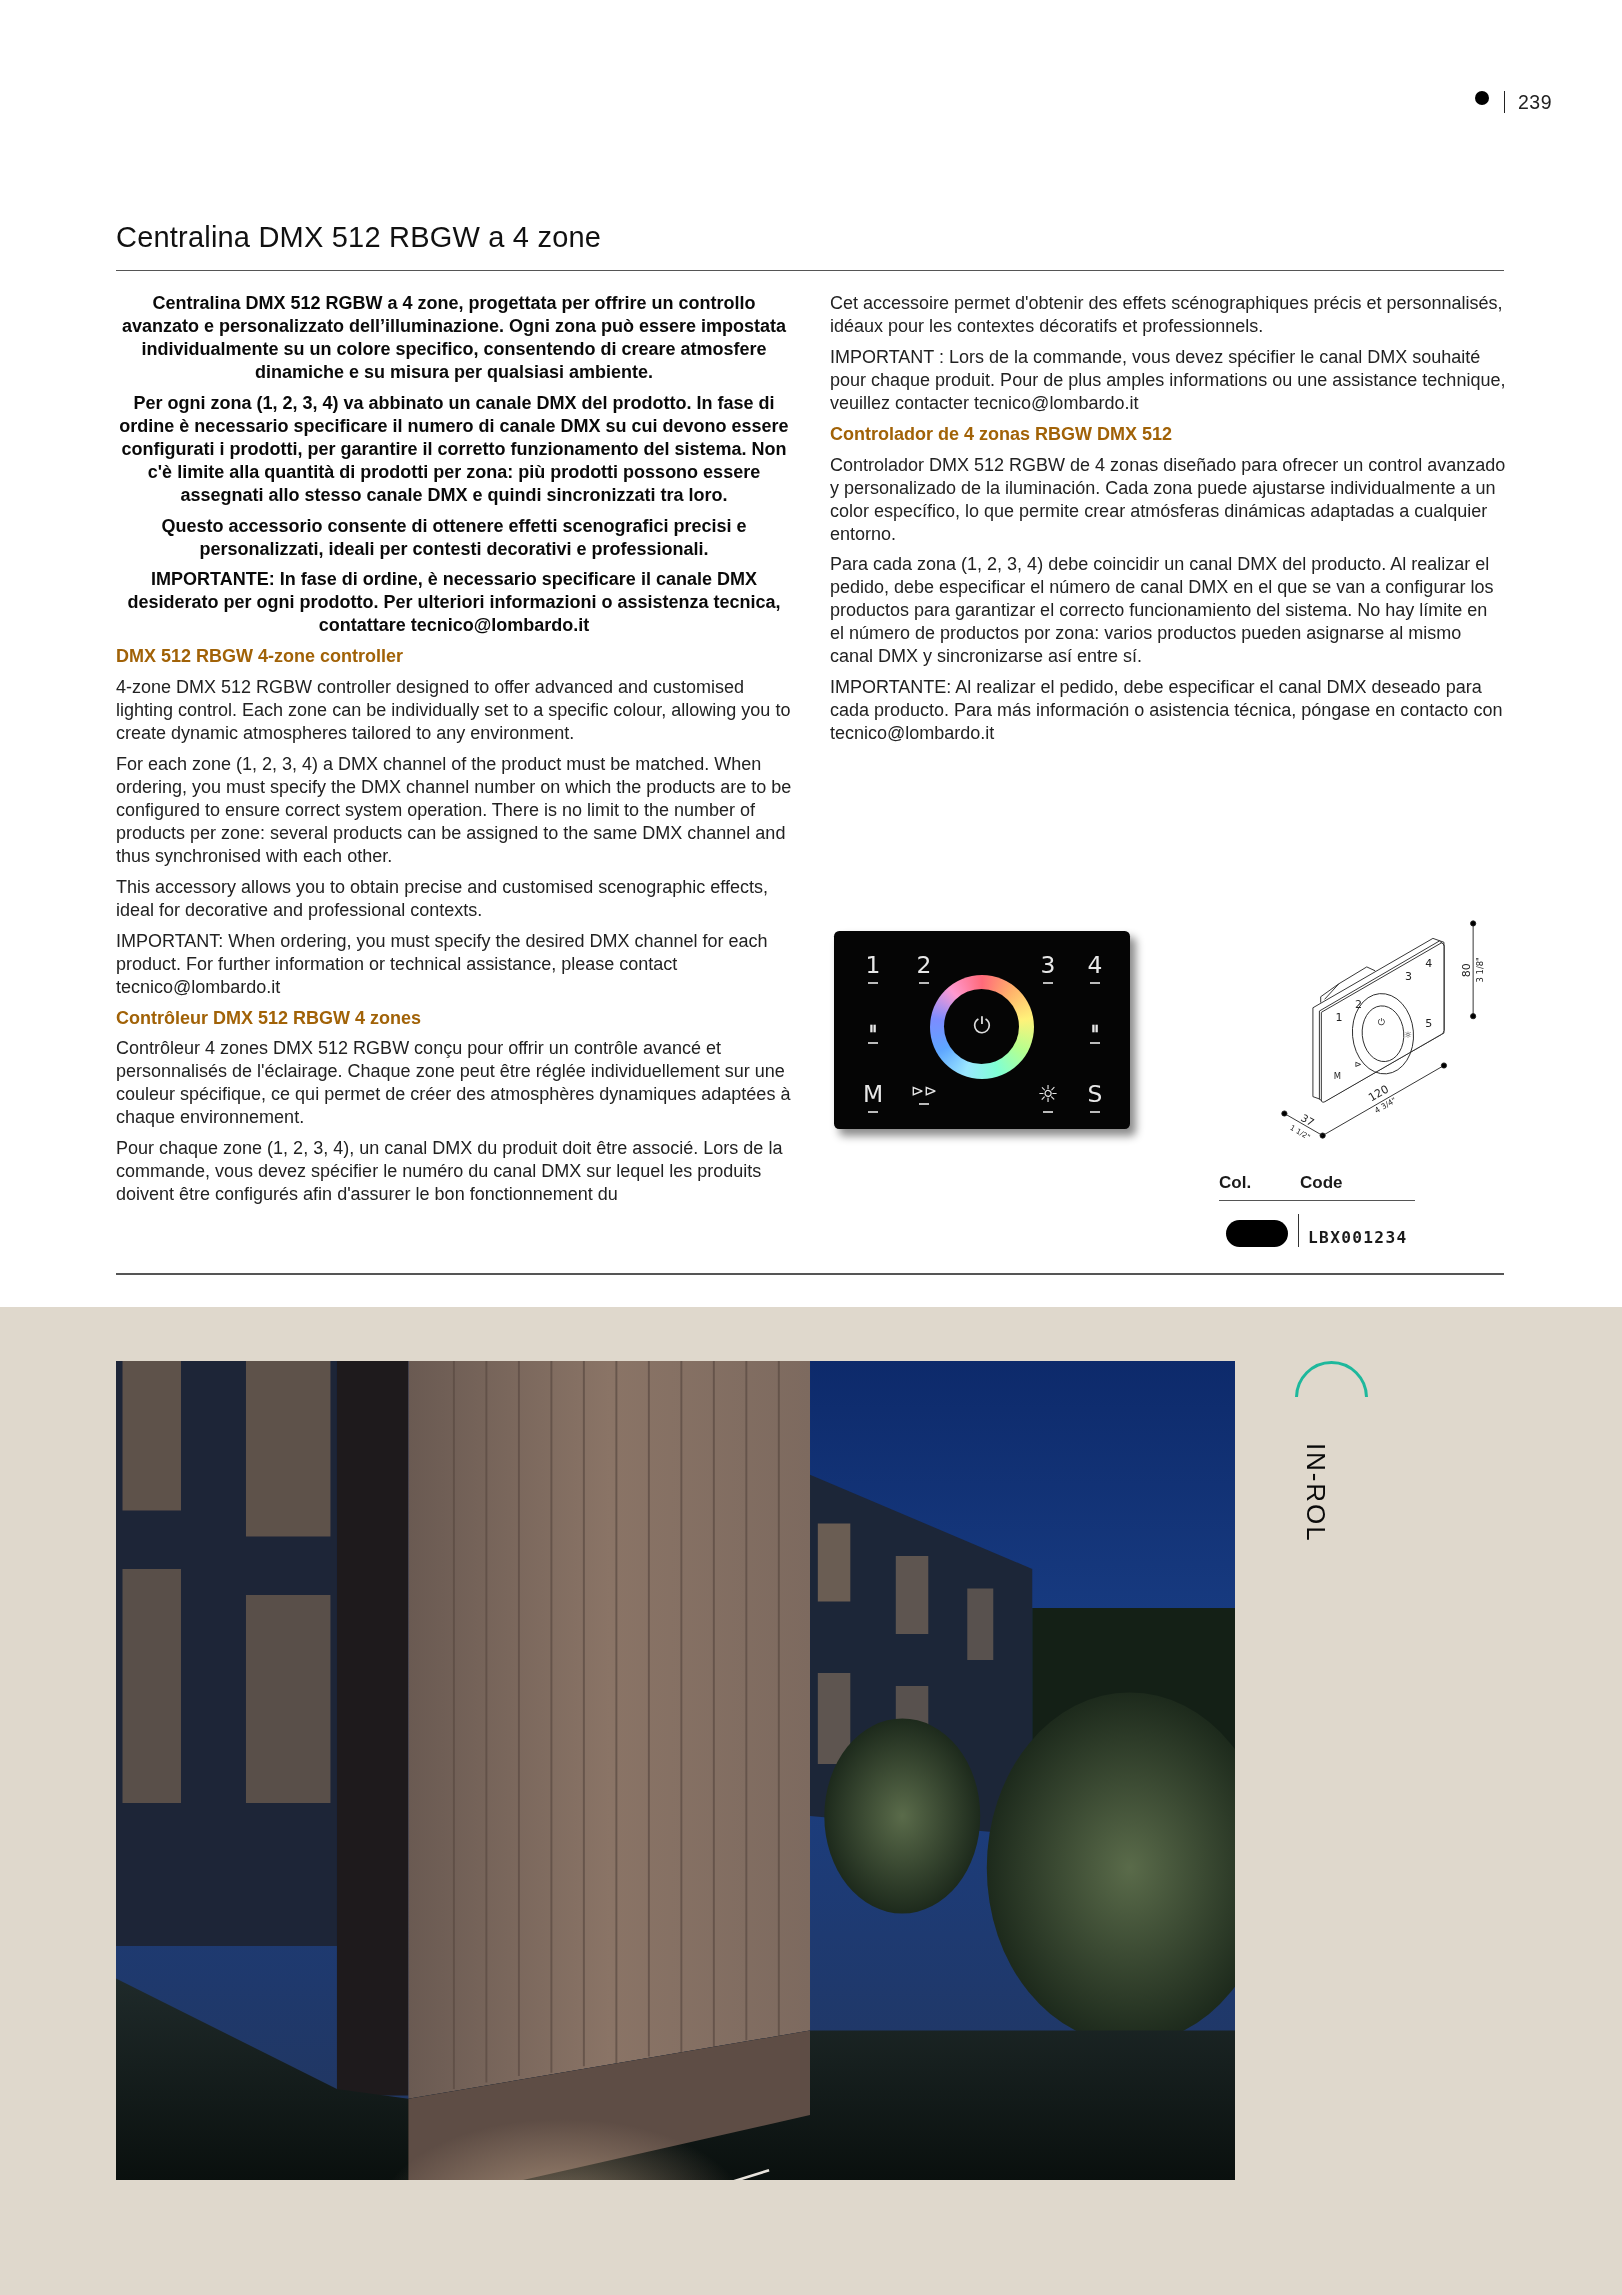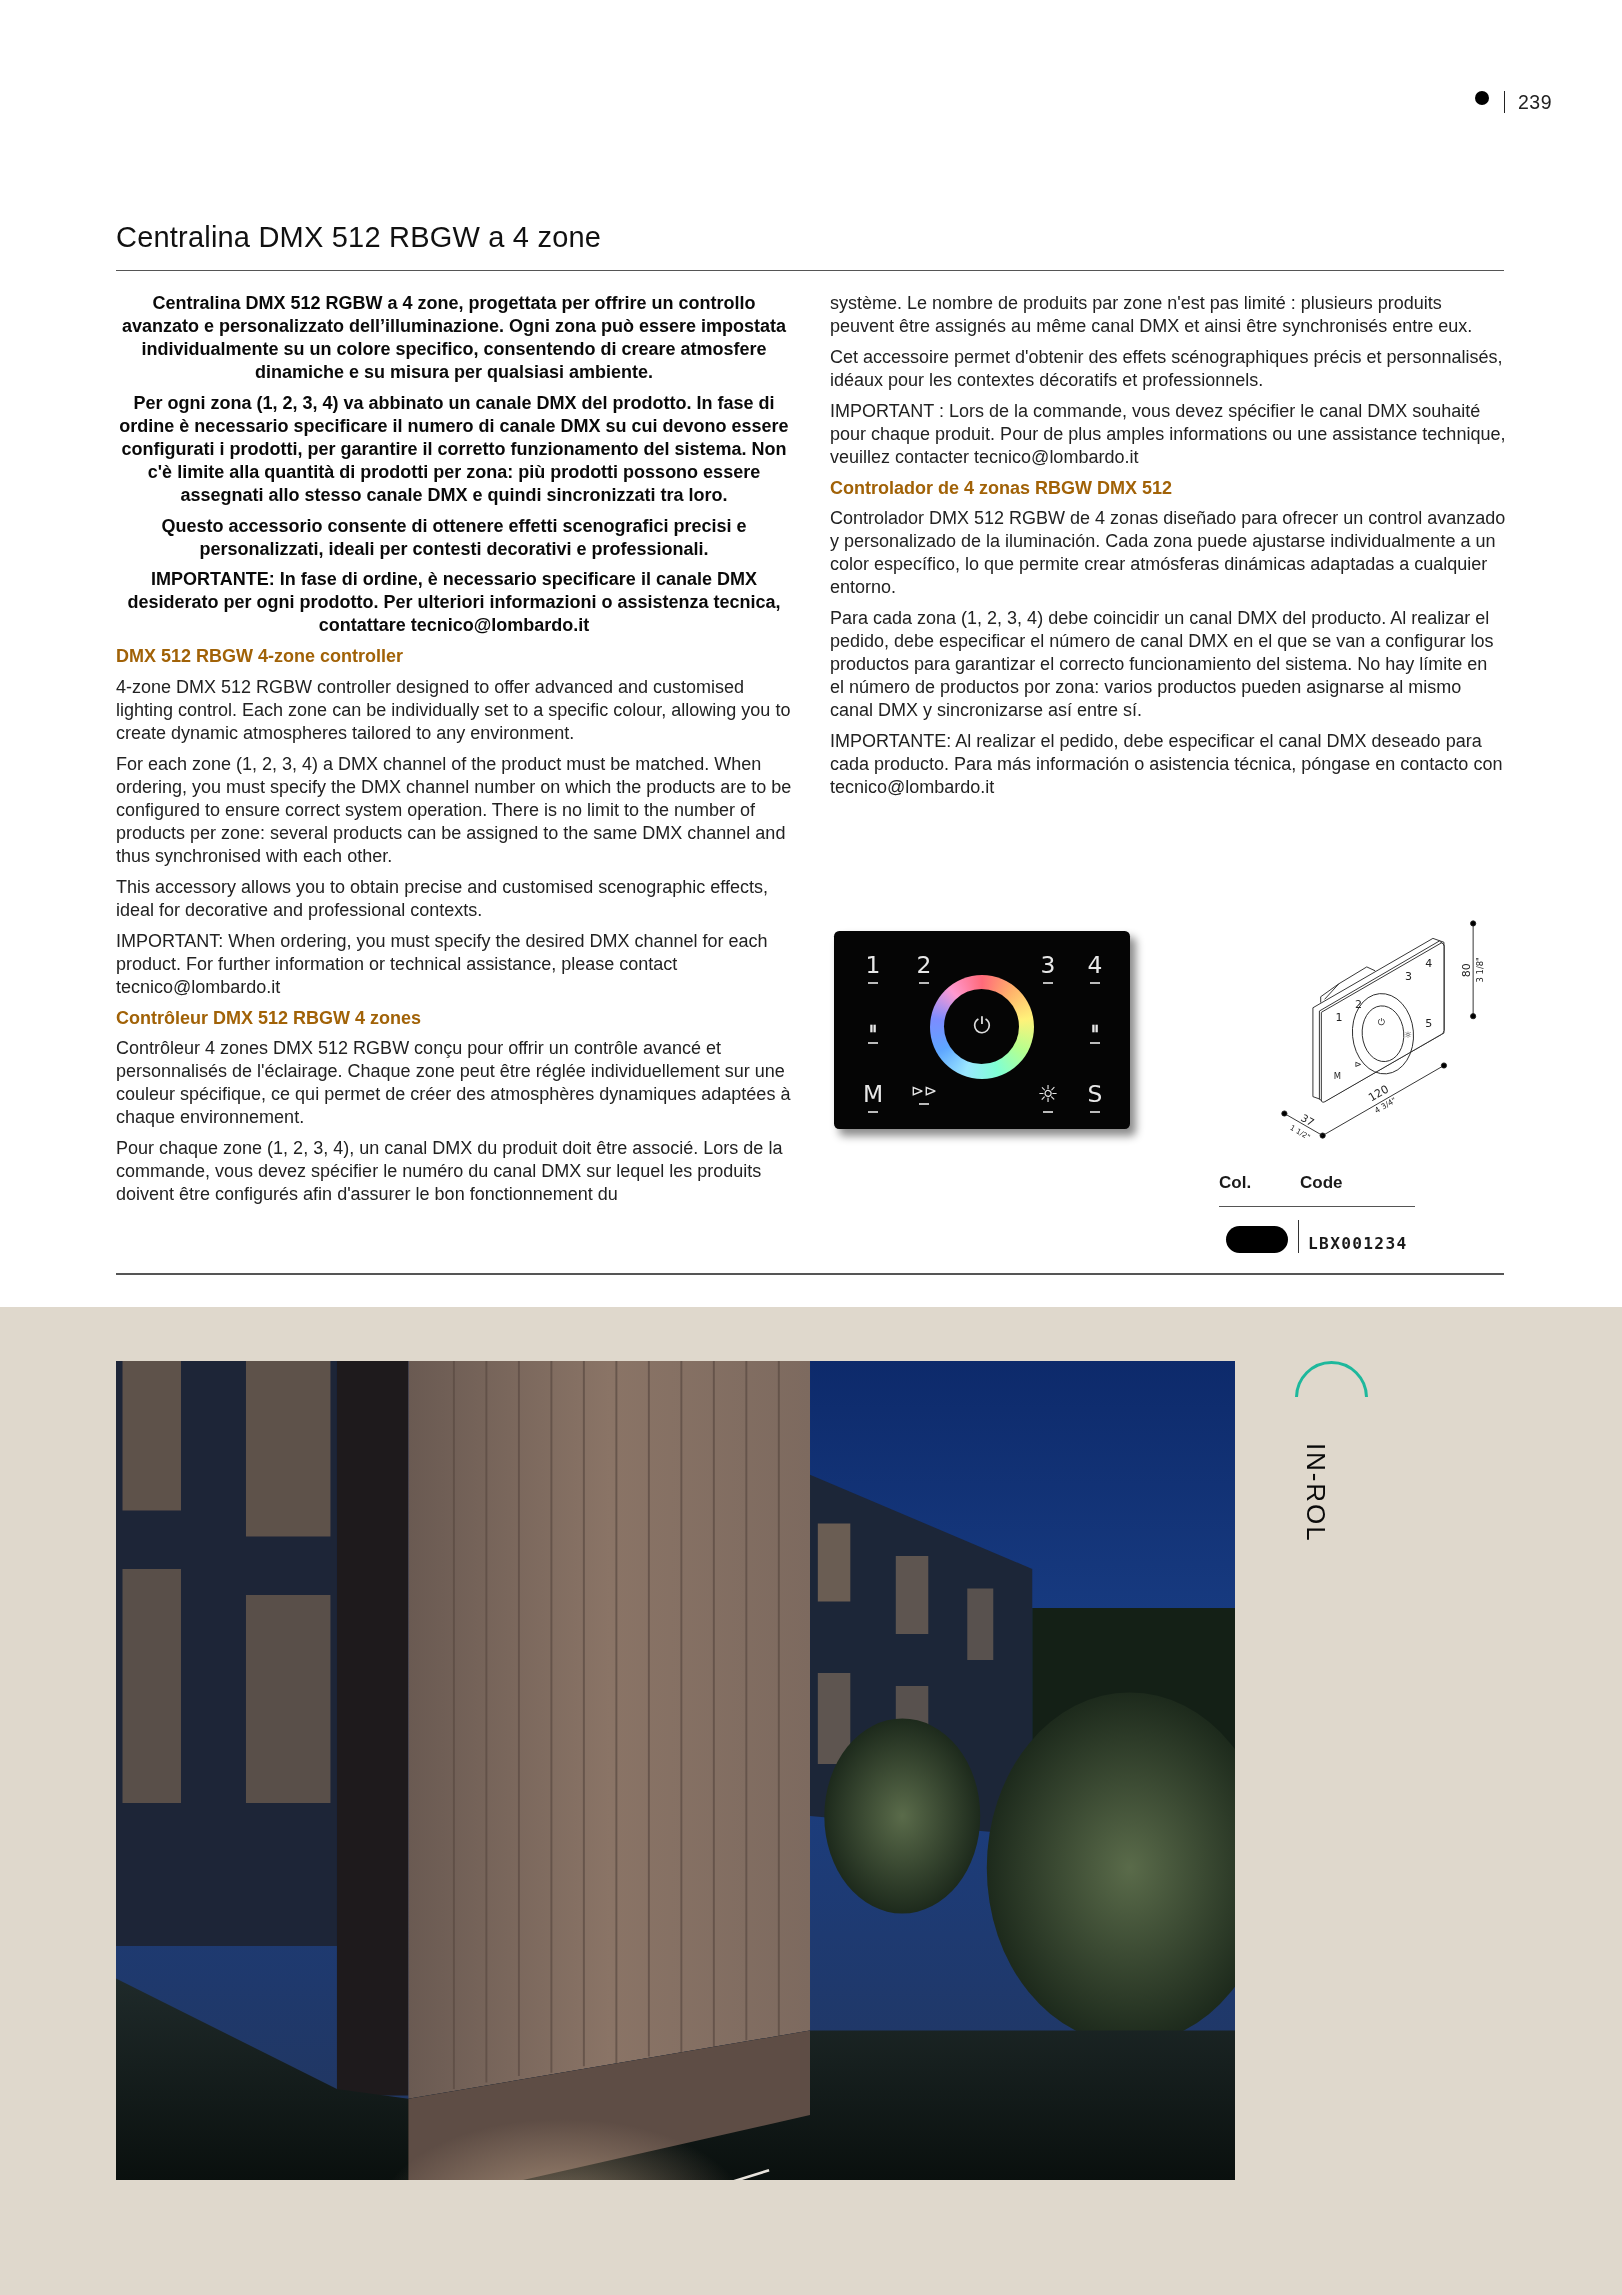--- a/index.html
+++ b/index.html
@@ -32,21 +32,21 @@
   .color-ring { position: absolute; left: 96px; top: 44px; width: 104px; height: 104px; border-radius: 50%;
      background: conic-gradient(#ff6a7a, #ffb36b, #fff27a, #b6ff8f, #7fffd4, #9be7ff, #5ea6ff, #7c8cff, #ff9ad1, #ff6a7a); }
   .color-ring-inner { position: absolute; left: 14.3px; top: 14.3px; width: 75px; height: 75px; border-radius: 50%; background: #050505; }
   .power-glyph { position: absolute; left: 26px; top: 23.4px; width: 23.4px; height: 26px; color: #ddd; font-size: 22px; text-align: center; }
 
   
   .tech-drawing { position: absolute; left: 1274px; top: 907px; width: 240px; height: 234px; }
 
   
   .code-table { position: absolute; left: 1219px; top: 1173px; width: 196px; }
-  .code-head { display: flex; font-weight: 700; font-size: 17px; padding-bottom: 13px; border-bottom: 1.3px solid #555; }
+  .code-head { display: flex; font-weight: 700; font-size: 17px; padding-bottom: 7px; border-bottom: 1.3px solid #555; }
   .code-head span:first-child { width: 81px; }
   .code-row { display: flex; align-items: flex-end; margin-top: 13px; height: 32.5px; }
   .swatch { width: 62px; height: 27px; border-radius: 13.6px; background: #000; margin-left: 7.1px; }
   .code-sep { width: 1.3px; height: 32.5px; background: #333; margin-left: 9.7px; margin-right: 9px; }
   .code-val { font-family: "DejaVu Sans Mono", "Liberation Mono", monospace; font-weight: 700; font-size: 16.2px; letter-spacing: 1.3px; }
 
   .bottom-rule { position: absolute; left: 116px; top: 1273px; width: 1388px; height: 1.9px; background: #555; }
 
   
   .beige-band { position: absolute; left: 0; top: 1307px; width: 1623px; height: 989px; background: #dfd8cc; }
@@ -88,21 +88,20 @@
   </section>
   <section>
     <h3>Contrôleur DMX 512 RBGW 4 zones</h3>
     <p>Contrôleur 4 zones DMX 512 RGBW conçu pour offrir un contrôle avancé et personnalisés de l'éclairage. Chaque zone peut être réglée individuellement sur une couleur spécifique, ce qui permet de créer des atmosphères dynamiques adaptées à chaque environnement.</p>
     <p>Pour chaque zone (1, 2, 3, 4), un canal DMX du produit doit être associé. Lors de la commande, vous devez spécifier le numéro du canal DMX sur lequel les produits doivent être configurés afin d'assurer le bon fonctionnement du</p>
   </section>
 </div>
 
 <div class="col col-right">
   <section>
-    <p>système. Le nombre de produits par zone n'est pas limité : plusieurs produits peuvent être assignés au même canal DMX et ainsi être synchronisés entre eux.</p>
     <p>Cet accessoire permet d'obtenir des effets scénographiques précis et personnalisés, idéaux pour les contextes décoratifs et professionnels.</p>
     <p>IMPORTANT : Lors de la commande, vous devez spécifier le canal DMX souhaité pour chaque produit. Pour de plus amples informations ou une assistance technique, veuillez contacter tecnico@lombardo.it</p>
   </section>
   <section>
     <h3>Controlador de 4 zonas RBGW DMX 512</h3>
     <p>Controlador DMX 512 RGBW de 4 zonas diseñado para ofrecer un control avanzado y personalizado de la iluminación. Cada zona puede ajustarse individualmente a un color específico, lo que permite crear atmósferas dinámicas adaptadas a cualquier entorno.</p>
     <p>Para cada zona (1, 2, 3, 4) debe coincidir un canal DMX del producto. Al realizar el pedido, debe especificar el número de canal DMX en el que se van a configurar los productos para garantizar el correcto funcionamiento del sistema. No hay límite en el número de productos por zona: varios productos pueden asignarse al mismo canal DMX y sincronizarse así entre sí.</p>
     <p>IMPORTANTE: Al realizar el pedido, debe especificar el canal DMX deseado para cada producto. Para más información o asistencia técnica, póngase en contacto con tecnico@lombardo.it</p>
   </section>
 </div>

